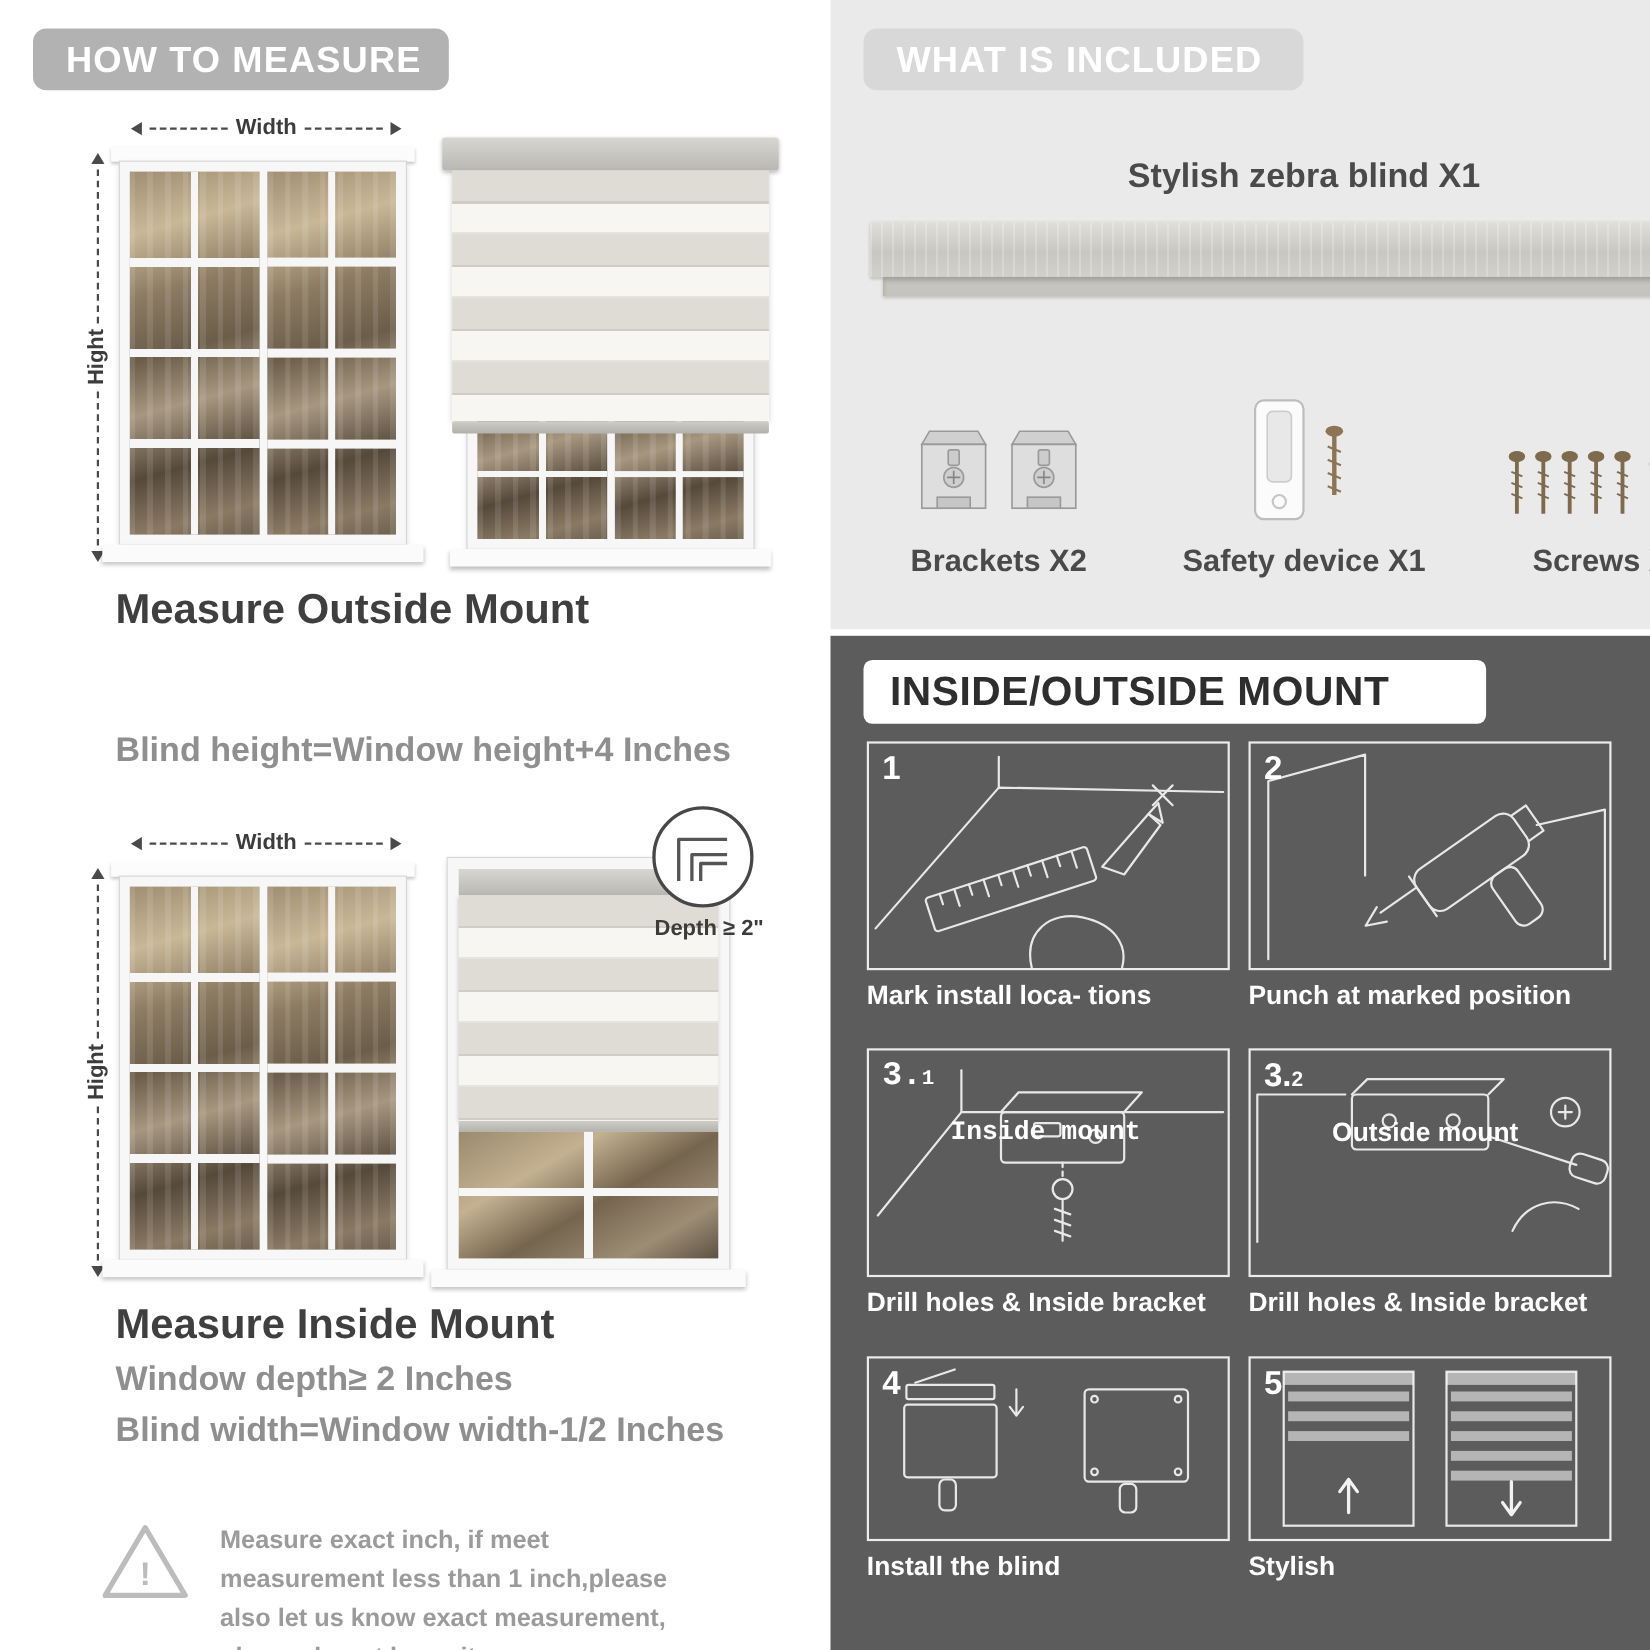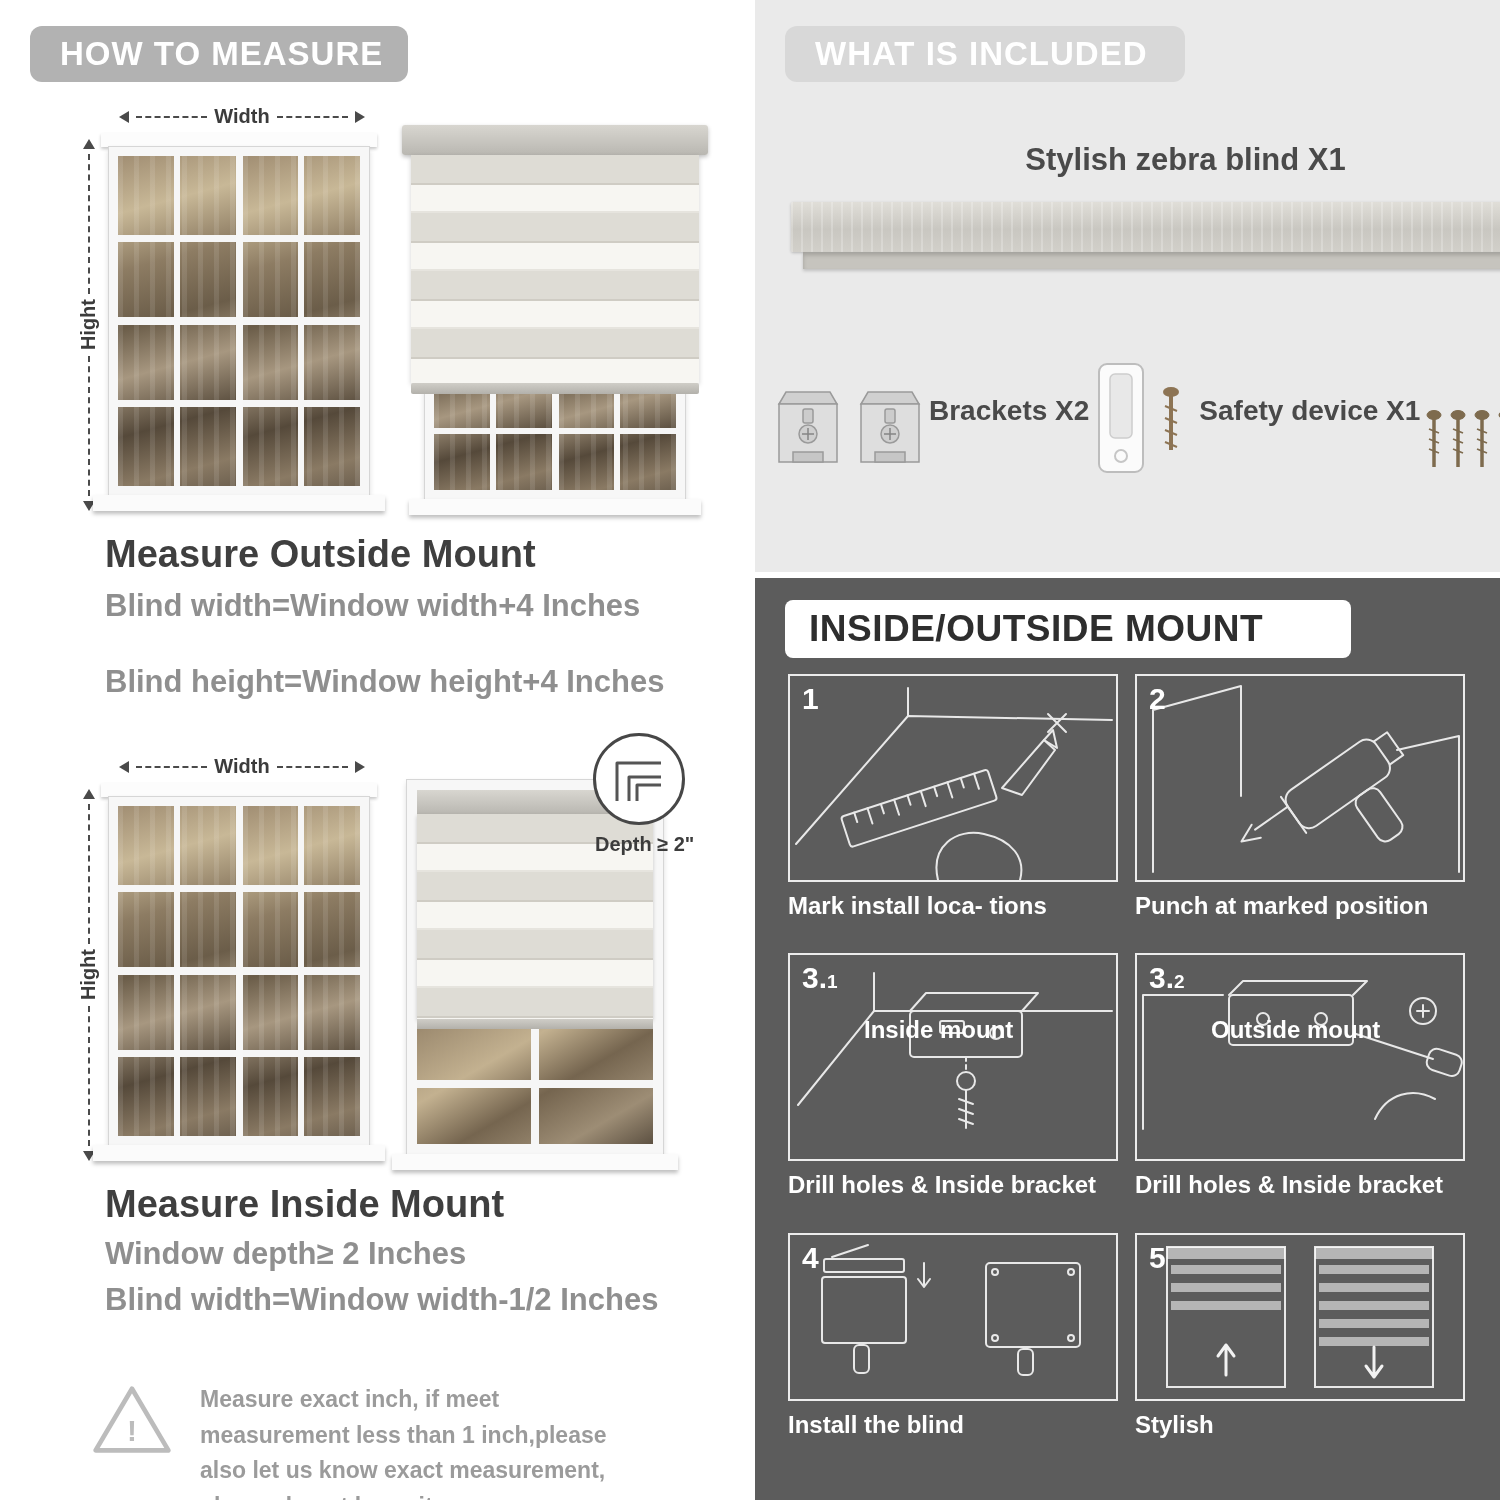--- a/index.html
+++ b/index.html
@@ -84,31 +84,31 @@
   .included { position:absolute; left:0; right:0; top:0; height:572px; background:#eaeaea; }
   .wii-banner { left:30px; top:26px; width:400px; height:56px; background:#d8d8d8; font-size:33px; padding-left:30px; }
   .blind-label { position:absolute; top:142px; left:0; right:0; text-align:center; font-size:31px; font-weight:bold; color:#4a4a4a; }
   .headrail { position:absolute; left:36px; right:36px; top:202px; }
   .hr-main { height:50px; border-radius:2px;
     background-image: repeating-linear-gradient(90deg, rgba(255,255,255,.22) 0 2px, rgba(0,0,0,0) 2px 10px),
                       linear-gradient(180deg,#e0ded8 0%, #c9c7c1 55%, #d2d0ca 100%);
     box-shadow:0 1px 3px rgba(0,0,0,.22); }
   .hr-lip { height:17px; margin:0 12px; background:#c6c4be; box-shadow: inset 0 3px 4px rgba(0,0,0,.18), 0 2px 3px rgba(0,0,0,.18); }
   .items { position:absolute; left:14px; right:14px; top:328px; display:flex; }
-  .item { flex:1; display:flex; flex-direction:row; align-items:center; }
+  .item { flex:1; display:flex; flex-direction:column; align-items:center; }
   .item-art { height:150px; display:flex; align-items:flex-end; justify-content:center; }
   .item-label { margin-top:16px; font-size:28px; font-weight:bold; color:#4a4a4a; white-space:nowrap; }
 
   .mount { position:absolute; left:0; right:0; top:578px; bottom:0; background:#5c5c5c; }
   .iom-banner { position:absolute; left:30px; top:22px; width:566px; height:58px; background:#ffffff; border-radius:8px; display:flex; align-items:center; padding-left:24px; font-size:37px; font-weight:bold; color:#2e2e2e; letter-spacing:.5px; }
 
   .step { position:absolute; width:330px; border:2px solid #ececec; background:#5c5c5c; }
   .s1 { left:33px;  top:96px;  height:208px; }
   .s2 { left:380px; top:96px;  height:208px; }
-  .s3 { left:33px;  top:375px; height:208px; }
+  .s3 { left:33px;  top:375px; height:208px;font-family:Liberation Mono, monospace; }
   .s4 { left:380px; top:375px; height:208px; }
   .s5 { left:33px;  top:655px; height:168px; }
   .s6 { left:380px; top:655px; height:168px; }
   .step svg { position:absolute; left:0; top:0; width:100%; height:100%; }
   .step-num { position:absolute; top:6px; left:12px; color:#fff; font-size:30px; font-weight:bold; z-index:2; }
   .step-num .sub { font-size:19px; }
   .step-title { position:absolute; top:14px; left:74px; color:#fff; font-size:24px; font-weight:bold; z-index:2;margin-top:47px; }
 
   .caption { position:absolute; color:#fff; font-size:24px; font-weight:bold; }
   .cap1 { left:33px;  top:314px; } .cap2 { left:380px; top:314px; }
@@ -157,21 +157,20 @@
           </div>
           <div class="sill-bottom"></div>
         </div>
         <div class="bo-cassette"></div>
         <div class="bo-shade stripes"></div>
         <div class="bo-rail"></div>
       </div>
     </div>
 
     <h2 class="sec-title t-out">Measure Outside Mount</h2>
-    <p class="gray-line gl1">Blind width=Window width+4 Inches</p>
     <p class="gray-line gl2">Blind height=Window height+4 Inches</p>
 
     <div class="fig fig2">
       <div class="harrow" style="left:44px; top:10px; width:246px;">
         <span class="tri tri-l"></span>
         <span class="dash"></span>
         <span>Width</span>
         <span class="dash"></span>
         <span class="tri tri-r"></span>
       </div>

